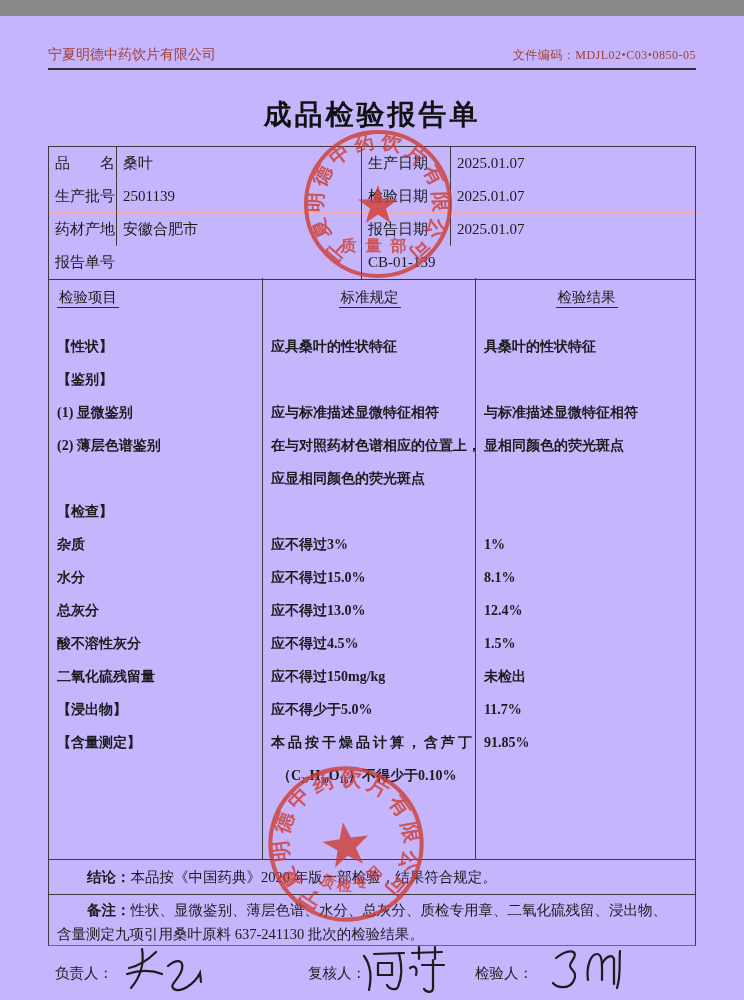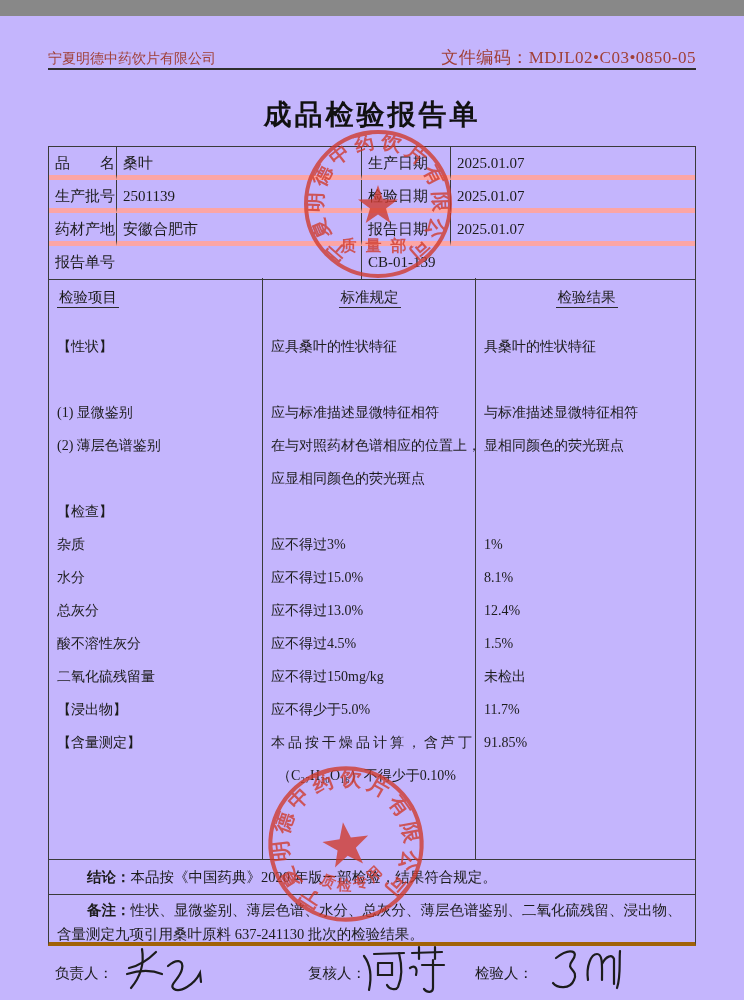--- a/index.html
+++ b/index.html
@@ -9,53 +9,53 @@
     background:#c4b5fd; overflow:hidden;
     font-family:"Liberation Serif","DejaVu Serif",serif;
     color:#1c1c1c;
   }
   
   .doc-header {
     position:absolute; left:48px; top:30px; width:648px;
     display:flex; justify-content:space-between; align-items:baseline;
     color:#a04038; font-size:14px;
   }
-  .doc-header .file-code { font-size:17px; letter-spacing:0.5px; }
+  .doc-header .file-code { font-size:12px; letter-spacing:0.5px; }
   .header-rule { position:absolute; left:48px; top:52px; width:648px; height:0; border-top:2px solid #2e2e2e; }
   .report-title {
     position:absolute; left:0; top:80px; width:744px; text-align:center;
     font-size:28px; font-weight:bold; letter-spacing:3px; color:#111;
   }
   
   .info-table {
     position:absolute; left:48px; top:130px; width:648px;
     border:1px solid #3a3a3a;
     display:grid; grid-template-columns:68px 245px 89px 1fr;
     font-size:15px;
   }
-  .info-table .cell { height:33px; line-height:32px; padding:0 6px; border-bottom:5px solid #fca5a5; overflow:hidden; white-space:nowrap; }
+  .info-table .cell { height:33px; line-height:32px; padding:0 6px; border-bottom:1px solid #fca5a5; overflow:hidden; white-space:nowrap; }
   .info-table .bR { border-right:1px solid #3a3a3a; }
   .info-table .last { border-bottom:none; }
   .info-table .span2 { grid-column:1 / 3; }
   .info-table .span2r { grid-column:3 / 5; }
   
   .main-table {
     position:absolute; left:48px; top:262px; width:648px; height:668px;
-    border-left:1px solid #3a3a3a; border-right:1px solid #3a3a3a; border-bottom:4px solid #a16207;
+    border-left:1px solid #3a3a3a; border-right:1px solid #3a3a3a; border-bottom:1px solid #a16207;
     font-size:14px;
   }
   .main-3col { position:relative; height:581px; overflow:hidden; }
   .vline { position:absolute; top:0; bottom:0; width:1px; background:#3a3a3a; }
   .vline.v1 { left:213px; } .vline.v2 { left:426px; }
   .thead { display:grid; grid-template-columns:214px 213px 221px; padding-top:10px; height:40px; }
   .thead .th { text-align:center; font-size:14.5px; }
   .thead .th:first-child { text-align:left; padding-left:8px; }
   .thead .th span { border-bottom:1px solid #2a2a2a; padding:0 2px 2px 2px; }
   .tbody { margin-top:12px; }
-  .trow { display:grid; grid-template-columns:214px 213px 221px; height:33px; line-height:33px; }
+  .trow { display:grid; grid-template-columns:214px 213px 221px; height:33px; line-height:33px;font-weight:bold; }
   .trow .td { padding:0 4px 0 8px; white-space:nowrap; overflow:hidden; }
   .td.spread { letter-spacing:3px; }
   .td.indent { padding-left:14px; }
   
   .conclusion-row {
     border-top:1px solid #3a3a3a; height:35px; line-height:34px;
     padding-left:38px; font-size:14.5px;
   }
   .remarks-row {
     border-top:1px solid #3a3a3a; height:52px; padding:3px 8px 0 8px;
@@ -117,20 +117,21 @@
         <div class="th"><span>检验结果</span></div>
       </div>
 
       <div class="tbody">
         <div class="trow">
           <div class="td">【性状】</div>
           <div class="td">应具桑叶的性状特征</div>
           <div class="td">具桑叶的性状特征</div>
         </div>
         <div class="trow">
+          <div class="td">【鉴别】</div>
           <div class="td"></div>
           <div class="td"></div>
         </div>
         <div class="trow">
           <div class="td">(1) 显微鉴别</div>
           <div class="td">应与标准描述显微特征相符</div>
           <div class="td">与标准描述显微特征相符</div>
         </div>
         <div class="trow">
           <div class="td">(2) 薄层色谱鉴别</div>
@@ -188,21 +189,21 @@
           <div class="td"></div>
         </div>
       </div>
     </div>
 
     <div class="conclusion-row">
       <span class="lbl-bold">结论：</span><span>本品按《中国药典》2020 年版一部检验，结果符合规定。</span>
     </div>
 
     <div class="remarks-row">
-      <div class="l1"><span class="lbl-bold">备注：</span><span>性状、显微鉴别、薄层色谱、水分、总灰分、薄层色谱鉴别、二氧化硫残留、浸出物、</span></div>
+      <div class="l1"><span class="lbl-bold">备注：</span><span>性状、显微鉴别、薄层色谱、水分、总灰分、质检专用章、二氧化硫残留、浸出物、</span></div>
       <div class="l2">含量测定九项引用桑叶原料 637-241130 批次的检验结果。</div>
     </div>
   </div>
 
   <div class="sign-row">
     <span class="sig-group g1">
       <span>负责人：</span>
     </span>
     <svg class="sig-svg" style="left:68px;" width="100" height="52" viewBox="0 0 100 52">
       <g fill="none" stroke="#1c1c1c" stroke-width="2.2" stroke-linecap="round">

